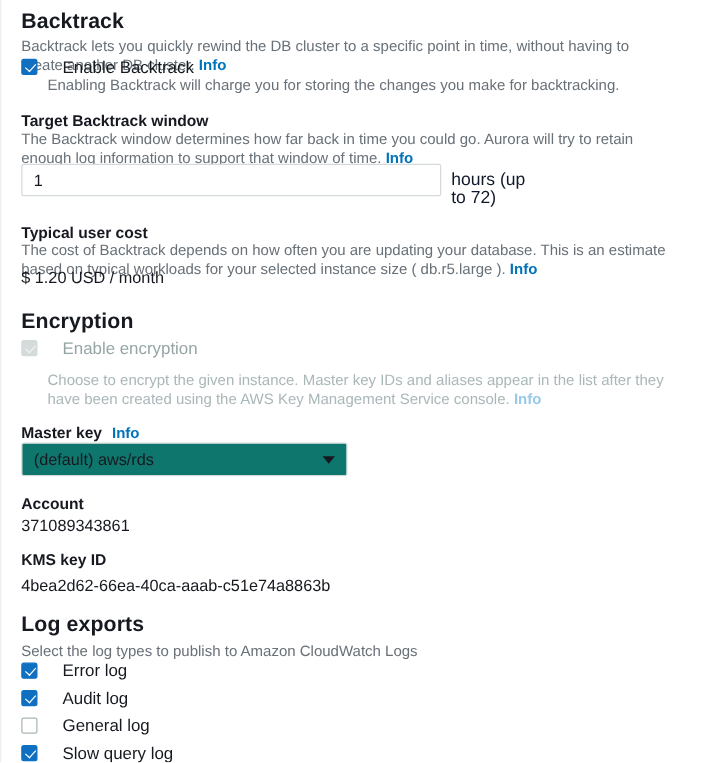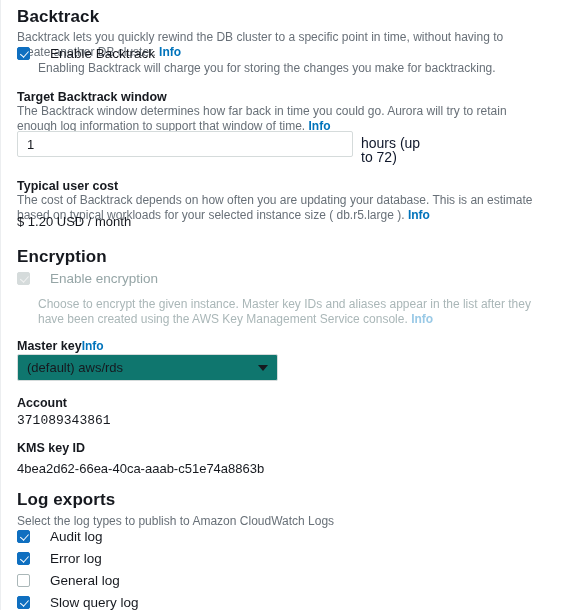--- a/index.html
+++ b/index.html
@@ -175,25 +175,25 @@
   .blk-target-in      { position:absolute; left:16px; top:131px; }
 
   .blk-cost-l         { position:absolute; left:16px; top:178px; }
   .blk-cost-d         { position:absolute; left:16px; top:193px; width:528px; }
   .blk-cost-v         { position:absolute; left:16px; top:213px; }
 
   .blk-enc-h          { position:absolute; left:16px; top:247px; }
   .blk-enc-cb         { position:absolute; left:16px; top:270px; }
   .blk-enc-sub        { position:absolute; left:16px; top:297px; width:512px; }
 
-  .blk-mk-l           { position:absolute; left:16px; top:338px; display:flex; align-items:center; }
+  .blk-mk-l           { position:absolute; left:16px; top:338px; display:flex; align-items:center; gap:8px; }
   .blk-mk-sel         { position:absolute; left:16px; top:354px; }
 
   .blk-acct-l         { position:absolute; left:16px; top:395px; }
-  .blk-acct-v         { position:absolute; left:16px; top:412px;font-family:Liberation Mono, monospace; }
+  .blk-acct-v         { position:absolute; left:16px; top:412px; }
 
   .blk-kms-l          { position:absolute; left:16px; top:440px; }
   .blk-kms-v          { position:absolute; left:16px; top:460px; }
 
   .blk-logs-h         { position:absolute; left:16px; top:490px; }
   .blk-logs-d         { position:absolute; left:16px; top:514px; }
   .blk-logs-list      { position:absolute; left:16px; top:528px; display:flex; flex-direction:column; gap:5px; }
 </style>
 </head>
 <body>
@@ -260,25 +260,25 @@
 
   <div class="field-label blk-kms-l">KMS key ID</div>
   <div class="value-text blk-kms-v">4bea2d62-66ea-40ca-aaab-c51e74a8863b</div>
 
   <div class="section-heading blk-logs-h">Log exports</div>
   <div class="desc blk-logs-d">Select the log types to publish to Amazon CloudWatch Logs</div>
 
   <div class="blk-logs-list">
     <div class="check-row">
       <span class="cb checked"></span>
+      <span class="cb-label">Error log</span>
+    </div>
+    <div class="check-row">
+      <span class="cb checked"></span>
       <span class="cb-label">Audit log</span>
-    </div>
-    <div class="check-row">
-      <span class="cb checked"></span>
-      <span class="cb-label">Error log</span>
     </div>
     <div class="check-row">
       <span class="cb unchecked"></span>
       <span class="cb-label">General log</span>
     </div>
     <div class="check-row">
       <span class="cb checked"></span>
       <span class="cb-label">Slow query log</span>
     </div>
   </div>

